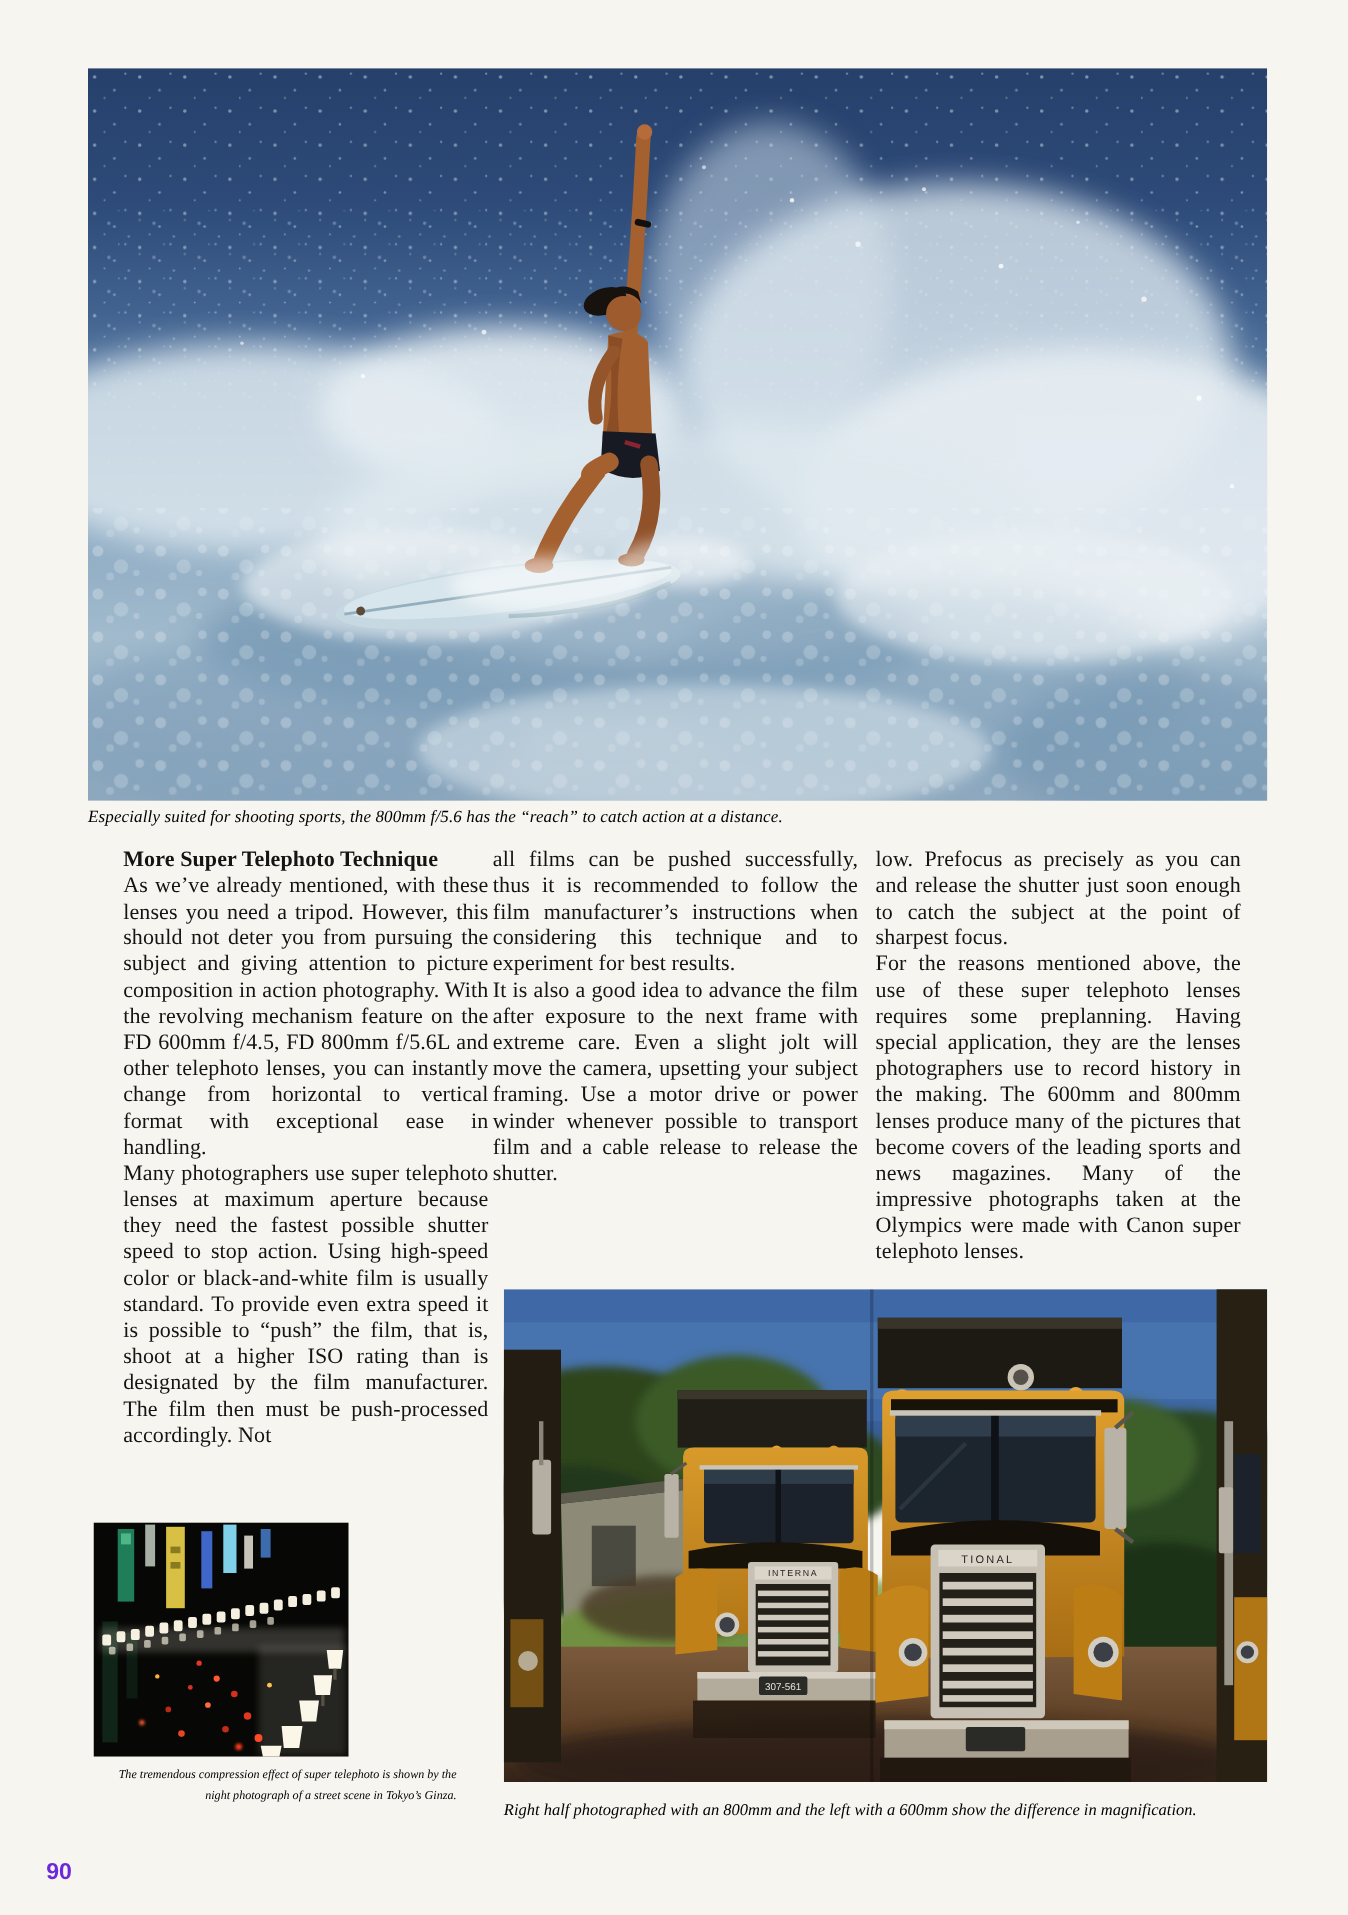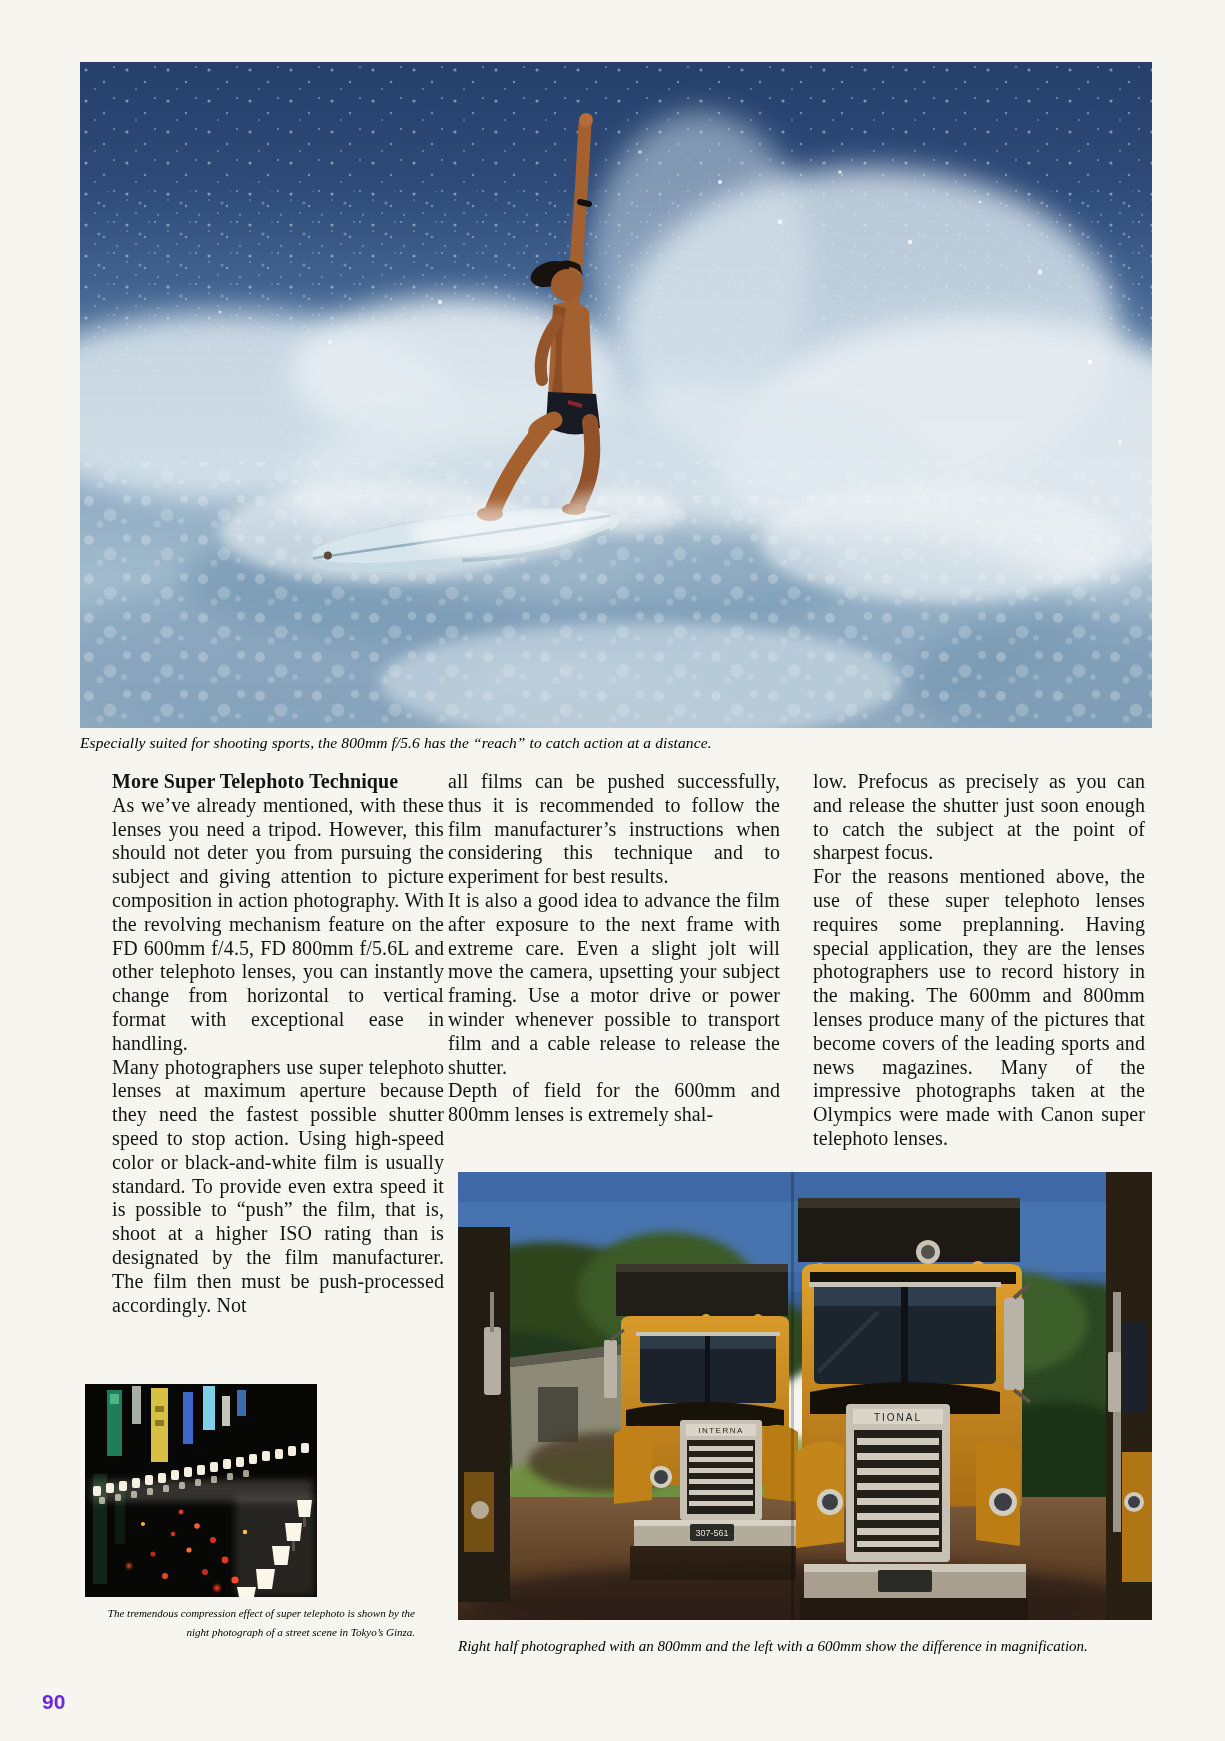--- a/index.html
+++ b/index.html
@@ -25,21 +25,21 @@
   .caption.trucks{left:458px;top:1638px;width:694px;font-size:15px;}
   .col{
     position:absolute;top:770px;width:332px;
     font-size:20px;line-height:23.8px;
     text-align:justify;
     letter-spacing:.1px;
   }
   .col p{margin:0;}
   #col1{left:68px;margin-left:44px;}
   #col2{left:448px;}
-  #col3{left:813px;}
+  #col3{left:796px;}
   .heading{font-weight:bold;}
   .pageno{
     position:absolute;left:42px;top:1690px;
     font-family:"Liberation Sans", sans-serif;
     font-weight:bold;font-size:21px;color:#6d28d9;
   }
 </style>
 </head>
 <body>
 
@@ -162,21 +162,20 @@
 
   <div class="col" id="col1">
     <p class="heading">More Super Telephoto Technique</p>
     <p>As we’ve already mentioned, with these lenses you need a tripod. However, this should not deter you from pursuing the subject and giving attention to picture composition in action photography. With the revolving mechanism feature on the FD 600mm f/4.5, FD 800mm f/5.6L and other telephoto lenses, you can instantly change from horizontal to vertical format with exceptional ease in handling.</p>
     <p>Many photographers use super telephoto lenses at maximum aperture because they need the fastest possible shutter speed to stop action. Using high-speed color or black-and-white film is usually standard. To provide even extra speed it is possible to “push” the film, that is, shoot at a higher ISO rating than is designated by the film manufacturer. The film then must be push-processed accordingly. Not</p>
   </div>
 
   <div class="col" id="col2">
     <p>all films can be pushed successfully, thus it is recommended to follow the film manufacturer’s instructions when considering this technique and to experiment for best results.</p>
     <p>It is also a good idea to advance the film after exposure to the next frame with extreme care. Even a slight jolt will move the camera, upsetting your subject framing. Use a motor drive or power winder whenever possible to transport film and a cable release to release the shutter.</p>
-    <p>Depth of field for the 600mm and 800mm lenses is extremely shal-</p>
   </div>
 
   <div class="col" id="col3">
     <p>low. Prefocus as precisely as you can and release the shutter just soon enough to catch the subject at the point of sharpest focus.</p>
     <p>For the reasons mentioned above, the use of these super telephoto lenses requires some preplanning. Having special application, they are the lenses photographers use to record history in the making. The 600mm and 800mm lenses produce many of the pictures that become covers of the leading sports and news magazines. Many of the impressive photographs taken at the Olympics were made with Canon super telephoto lenses.</p>
   </div>
 
   <div class="photo" style="left:85px;top:1384px;width:232px;height:213px;">
     <svg viewBox="0 0 232 213" preserveAspectRatio="none">
       <defs>

